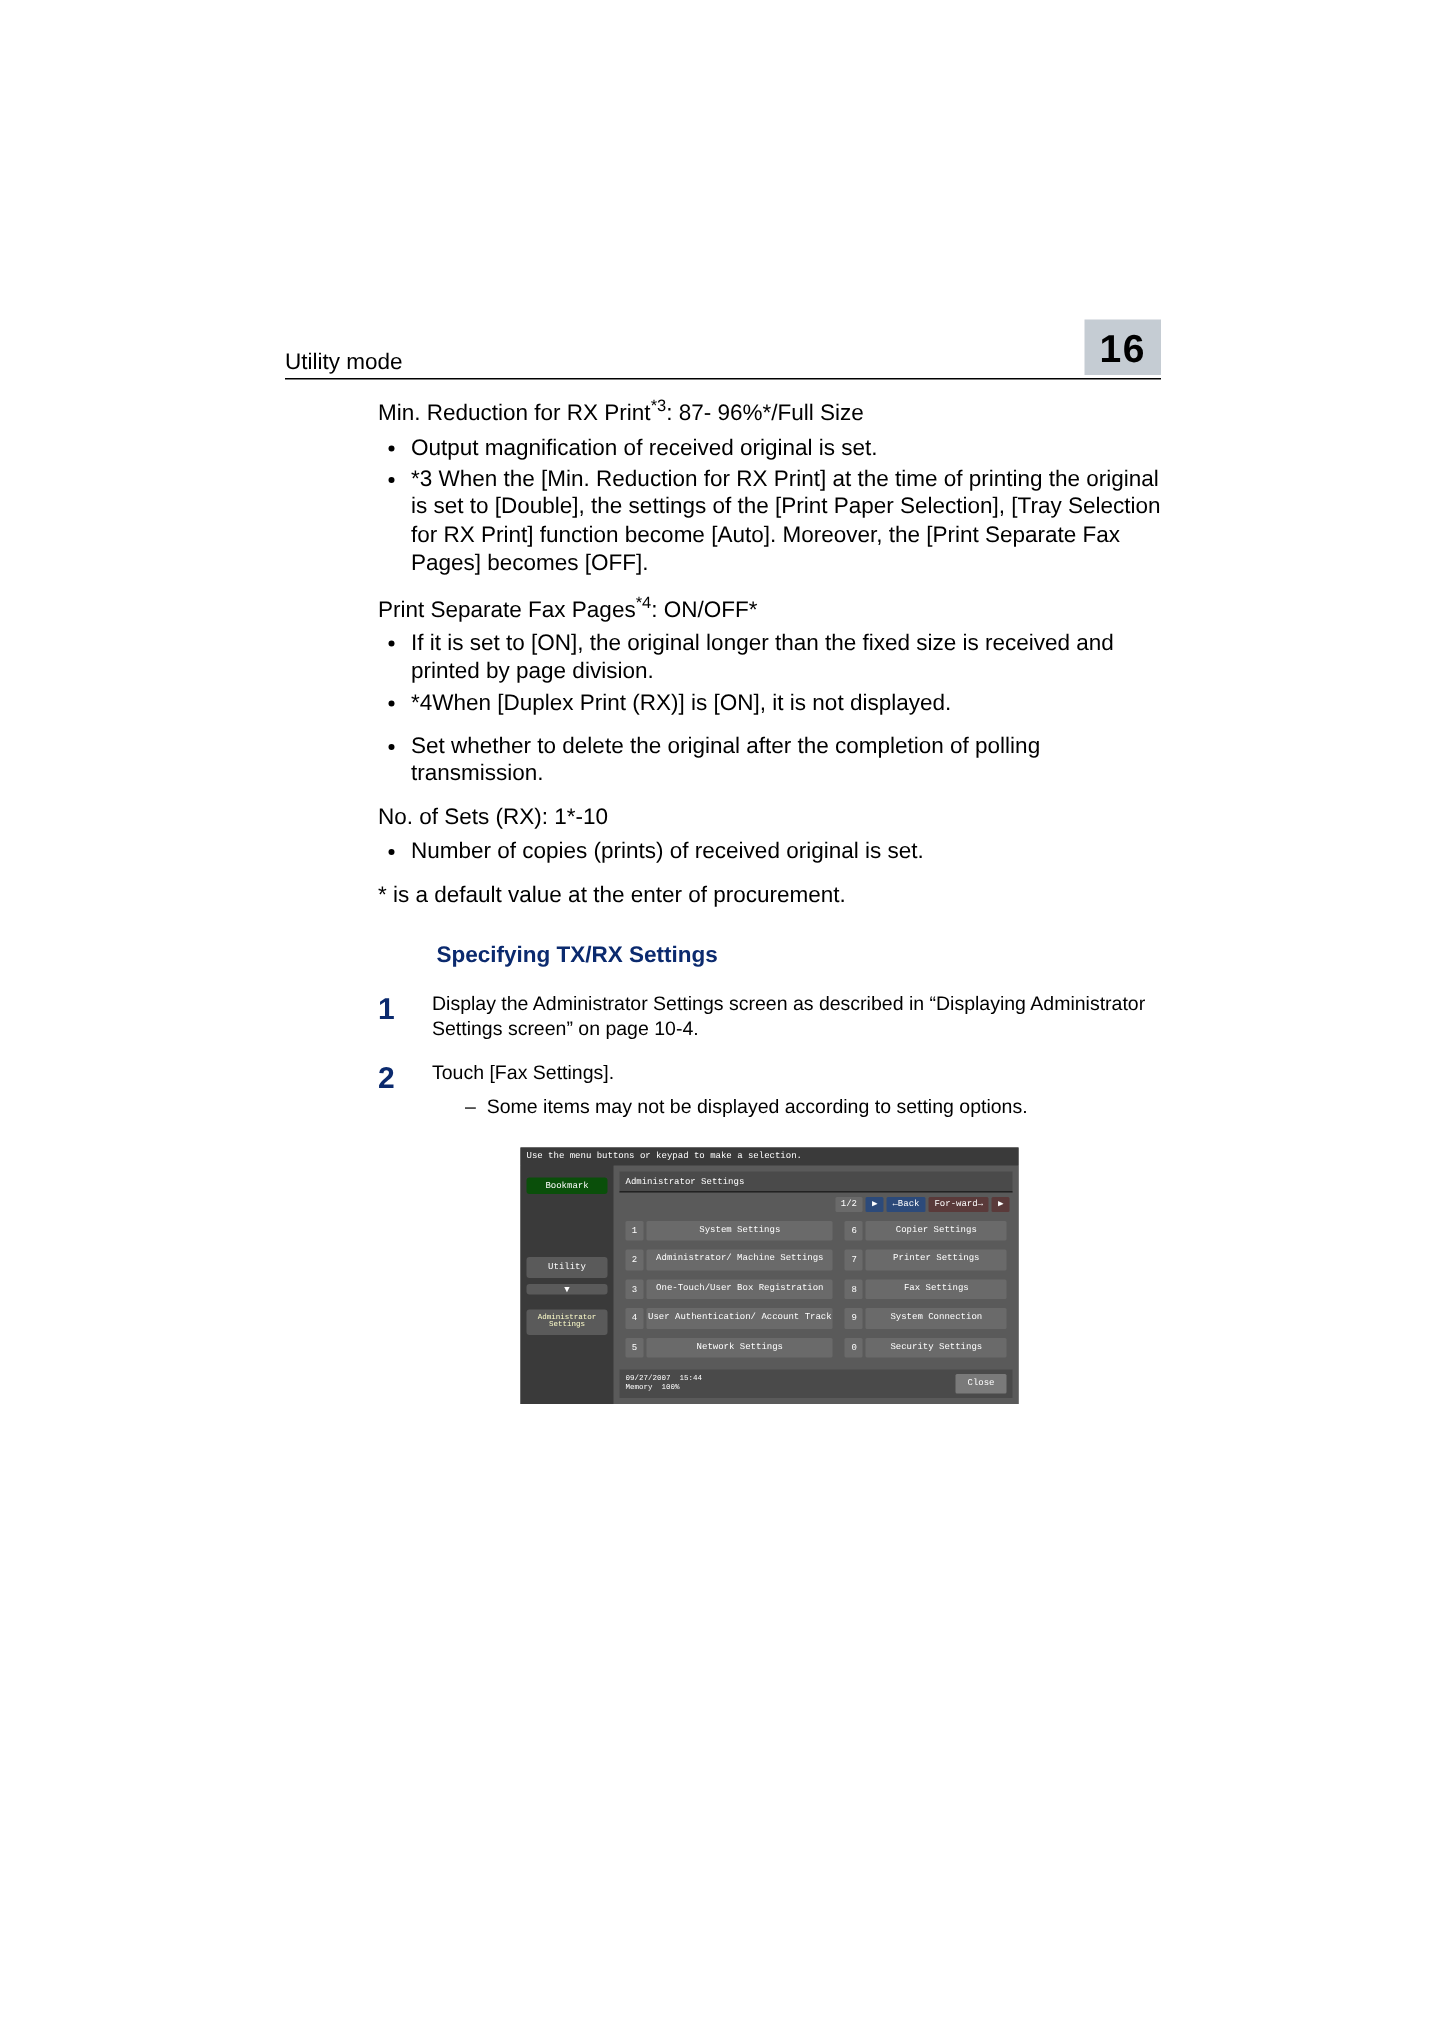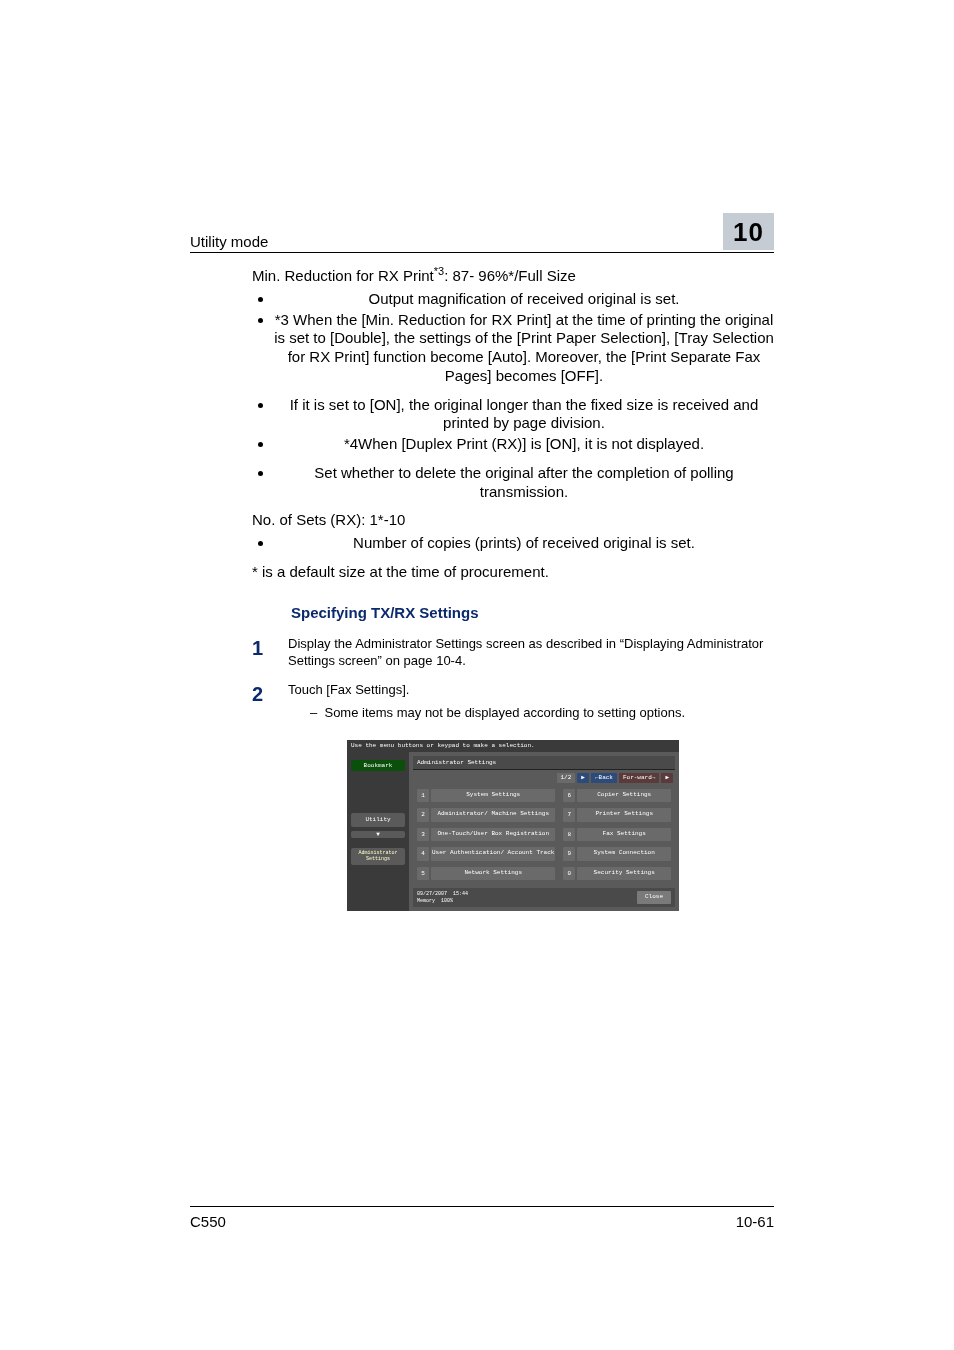--- a/index.html
+++ b/index.html
@@ -5,21 +5,21 @@
     * { box-sizing: border-box; margin: 0; padding: 0; }
     html, body { width: 954px; height: 1350px; background: #fff; font-family: Arial, Helvetica, sans-serif; color: #000; }
     .page { position: relative; width: 954px; height: 1350px; padding: 210px 180px 60px 190px; border-radius: 19px; }
     .header-row { position: absolute; top: 213px; left: 190px; right: 180px; border-bottom: 1.5px solid #000; display: flex; align-items: flex-end; justify-content: space-between; padding-bottom: 2px; }
     .header-title { font-size: 15px; }
     .header-num-box { background: #c5ccd3; padding: 4px 10px 2px 10px; display: inline-block; }
     .header-num { font-size: 26px; font-weight: bold; letter-spacing: 1px; font-family: Arial, sans-serif; }
     .content { margin-top: 55px; margin-left: 62px; font-size: 15px; line-height: 1.25; }
     .para { margin-bottom: 4px; }
     .sup { font-size: 11px; vertical-align: super; }
-    .bullets { list-style: disc; padding-left: 22px; margin-bottom: 10px; text-align: center; }
+    .bullets { list-style: disc; padding-left: 22px; margin-bottom: 10px; }
     .bullets li { margin-bottom: 2px; }
     .para2 { margin-top: 10px; margin-bottom: 4px; }
     .section-head { color: #0b2a6e; font-weight: bold; margin-top: 22px; margin-bottom: 14px; margin-left: 39px; }
     .step { display: flex; margin-bottom: 12px; }
     .step-num { color: #0b2a6e; font-size: 20px; font-weight: bold; width: 36px; flex-shrink: 0; line-height: 1; padding-top: 2px; }
     .step-body { flex: 1; font-size: 13px; line-height: 1.3; }
     .dashlist { list-style: none; padding-left: 22px; margin-top: 6px; }
     .dashlist li { text-indent: -18px; padding-left: 18px; margin-bottom: 2px; }
     .dashlist li::before { content: "\2013\00a0\00a0"; }
     .note { margin-top: 8px; margin-bottom: 0; }
@@ -46,49 +46,52 @@
     .closebtn { background: #7a7a7a; padding: 2px 8px; font-size: 6px; border-radius: 1px; }
     .footer { position: absolute; left: 190px; right: 180px; bottom: 120px; border-top: 1px solid #000; display: flex; justify-content: space-between; padding-top: 6px; font-size: 15px; }
   </style>
 </head>
 <body>
 
 <div class="page">
   <div class="header-row">
     <span class="header-title">Utility mode</span>
     <span class="header-num-box">
-      <span class="header-num">10</span>
+      <span class="header-num">16</span>
     </span>
   </div>
 
   <div class="content">
 
     <div class="para">
       <span>Min. Reduction for RX Print</span><span class="sup">*3</span><span>: 87- 96%*/Full Size</span>
     </div>
     <ul class="bullets">
       <li>Output magnification of received original is set.</li>
       <li><span class="sup" style="vertical-align:baseline;"></span><span>*3 When the [Min. Reduction for RX Print] at the time of printing the original is set to [Double], the settings of the [Print Paper Selection], [Tray Selection for RX Print] function become [Auto]. Moreover, the [Print Separate Fax Pages] becomes [OFF].</span></li>
     </ul>
 
+    <div class="para2">
+      <span>Print Separate Fax Pages</span><span class="sup">*4</span><span>: ON/OFF*</span>
+    </div>
     <ul class="bullets">
       <li>If it is set to [ON], the original longer than the fixed size is received and printed by page division.</li>
       <li>*4When [Duplex Print (RX)] is [ON], it is not displayed.</li>
     </ul>
 
     <ul class="bullets">
       <li>Set whether to delete the original after the completion of polling transmission.</li>
     </ul>
 
     <div class="para2">No. of Sets (RX): 1*-10</div>
     <ul class="bullets">
       <li>Number of copies (prints) of received original is set.</li>
     </ul>
 
-    <div class="para2 note">* is a default size at the time of procurement.</div>
+    <div class="para2 note">* is a default value at the enter of procurement.</div>
 
     <div class="section-head">Specifying TX/RX Settings</div>
 
     <div class="step">
       <div class="step-num">1</div>
       <div class="step-body">Display the Administrator Settings screen as described in “Displaying Administrator Settings screen” on page 10-4.</div>
     </div>
 
     <div class="step">
       <div class="step-num">2</div>
@@ -169,17 +172,13 @@
               </span>
               <span class="closebtn">Close</span>
             </div>
           </div>
         </div>
       </div>
     </div>
 
   </div>
 
-  <div class="footer">
-    <span>C550</span>
-    <span>10-61</span>
-  </div>
 </div>
 
 </body></html>

